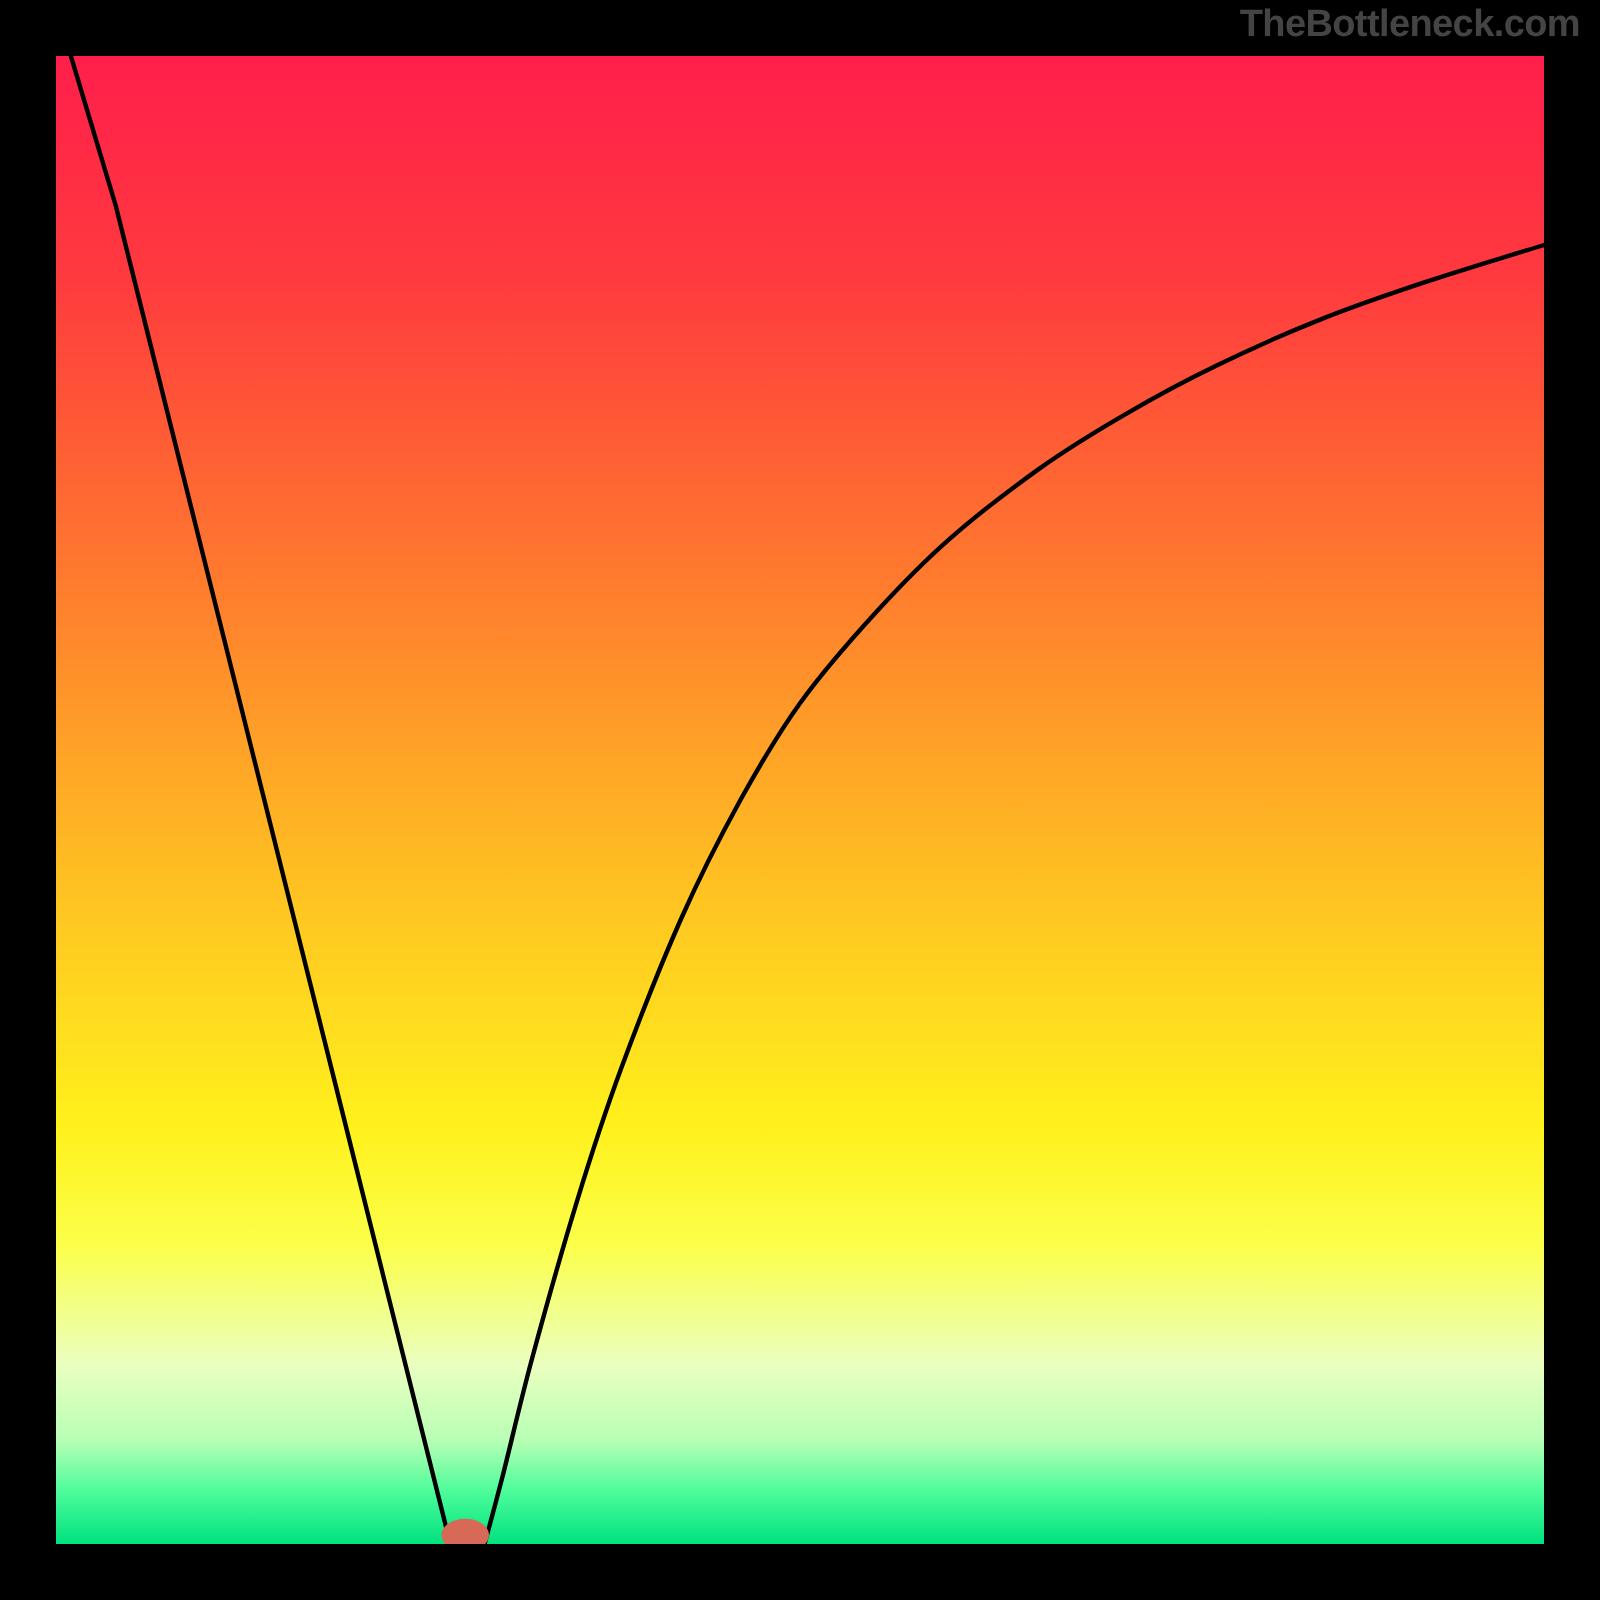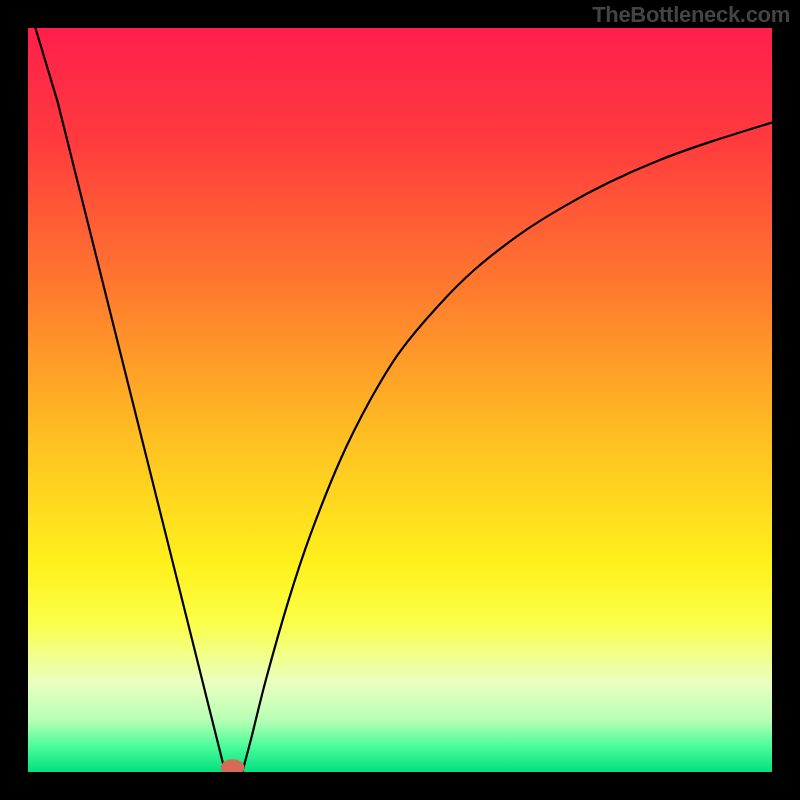--- a/index.html
+++ b/index.html
@@ -21,21 +21,21 @@
     left: 28px;
     top: 28px;
     width: 744px;
     height: 744px;
     overflow: hidden;
   }
   .watermark {
     position: absolute;
     top: 2px;
     right: 10px;
-    font-size: 22px;
+    font-size: 19px;
     font-weight: 600;
     color: #444;
     letter-spacing: -0.3px;
     user-select: none;
   }
   svg { display: block; }
 </style>
 </head>
 <body>
 

